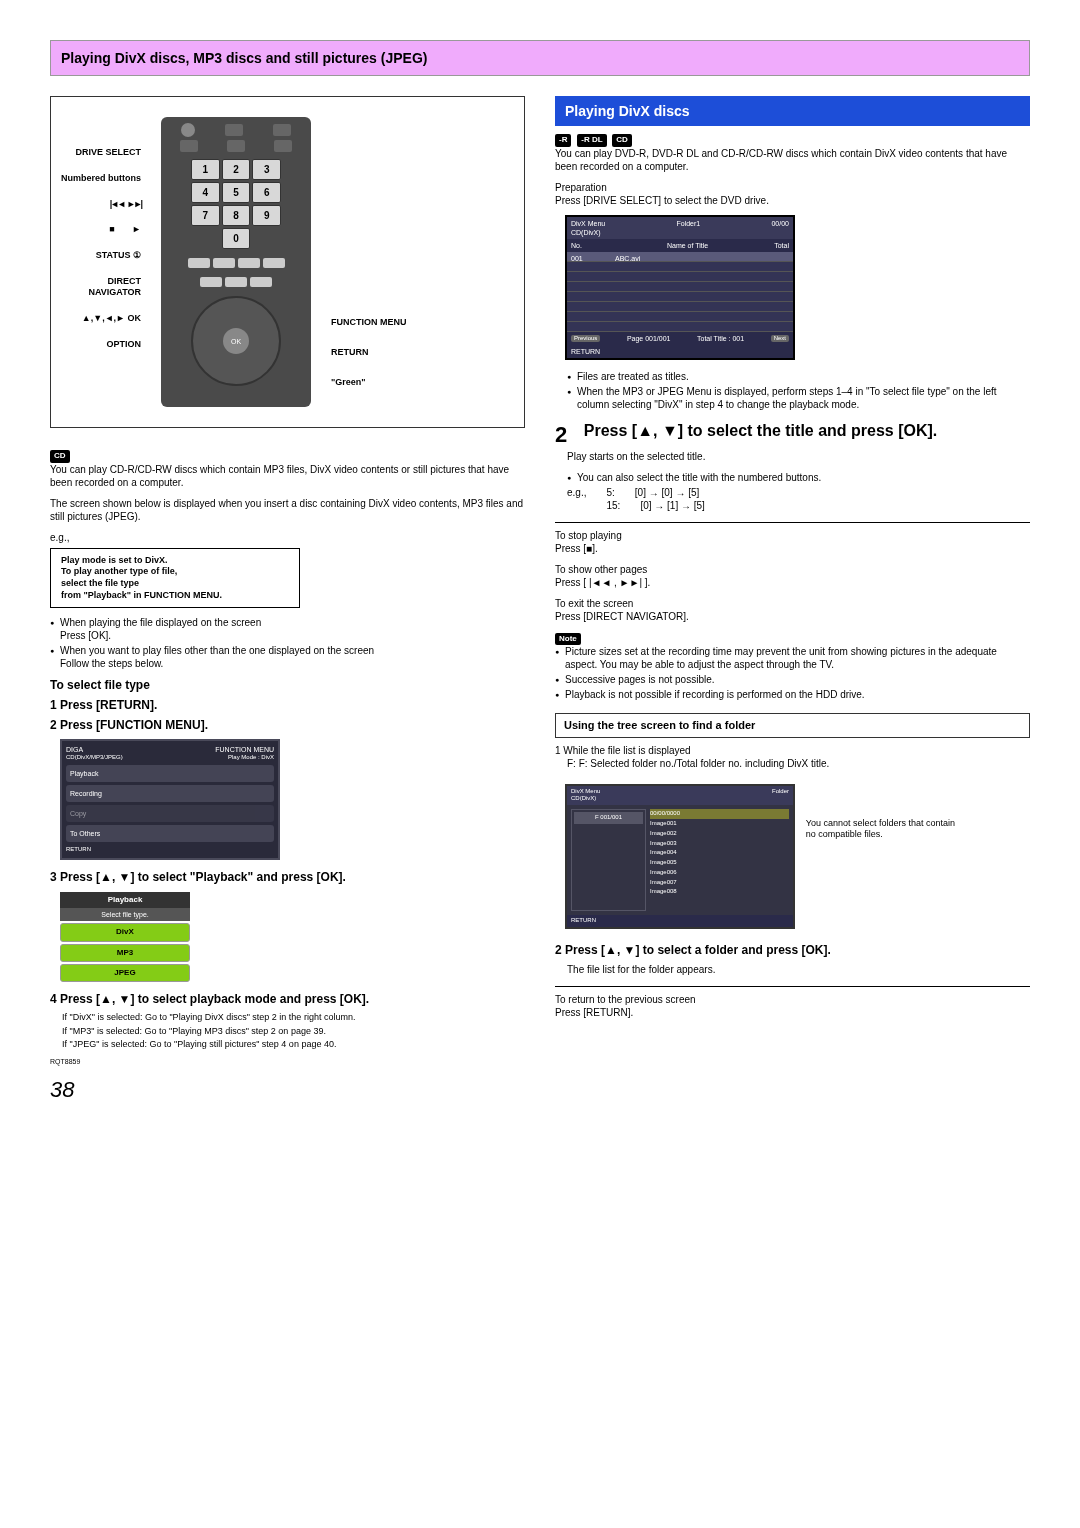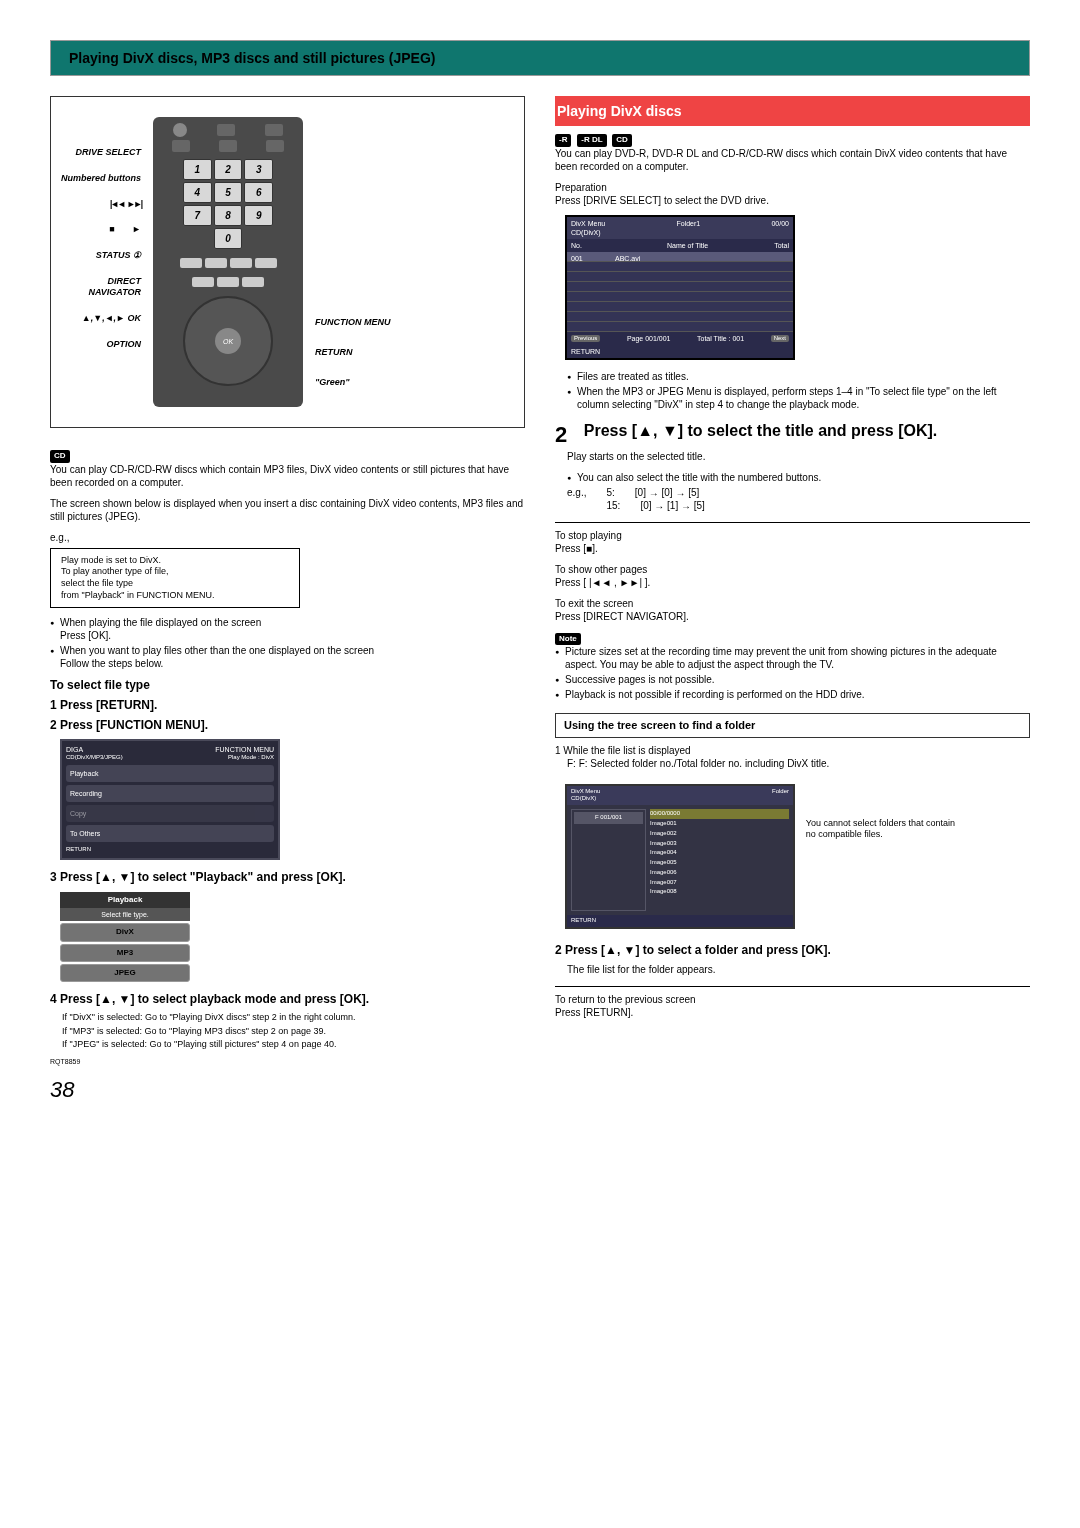--- a/index.html
+++ b/index.html
@@ -1,57 +1,57 @@
 <!DOCTYPE html>
 <html><head>
 <meta charset="utf-8">
 <style>
   * { margin: 0; padding: 0; box-sizing: border-box; }
   body { font-family: Arial, Helvetica, sans-serif; font-size: 10px; color: #000; background: #fff; width: 1080px; margin: 0 auto; padding: 40px 50px; line-height: 1.3; }
-  .page-header { background: #0f766e; padding: 8px 18px; margin-bottom: 20px; border: 1px solid #999; }
+  .page-header { background: #f0abfc; padding: 8px 10px; margin-bottom: 20px; border: 1px solid #999; }
   .page-header-text { font-weight: bold; font-size: 14px; }
   .two-col { display: flex; gap: 30px; }
   .col { flex: 1; }
-  .remote-area { border: 1px solid #333; padding: 20px 10px; margin-bottom: 20px; display: flex; align-items: flex-start; gap: 12px; position: relative; min-height: 310px; font-style: italic; }
+  .remote-area { border: 1px solid #333; padding: 20px 10px; margin-bottom: 20px; display: flex; align-items: flex-start; gap: 20px; position: relative; min-height: 310px; }
   .remote-labels-left { font-size: 9px; font-weight: bold; display: flex; flex-direction: column; gap: 14px; padding-top: 30px; text-align: right; width: 80px; }
   .remote-labels-right { font-size: 9px; font-weight: bold; display: flex; flex-direction: column; gap: 18px; padding-top: 200px; width: 80px; }
   .remote-body { width: 150px; height: 290px; background: #4a4a4a; border-radius: 6px; padding: 6px; display: flex; flex-direction: column; align-items: center; gap: 3px; }
   .remote-top-row { display: flex; gap: 3px; align-items: center; width: 100%; justify-content: space-around; }
   .rbtn { background: #666; border-radius: 2px; width: 18px; height: 12px; display: inline-block; }
   .rbtn-round { background: #888; border-radius: 50%; width: 14px; height: 14px; display: inline-block; }
   .num-pad { display: grid; grid-template-columns: repeat(3, 1fr); gap: 2px; width: 90px; margin-top: 4px; }
   .num-btn { background: #d8d8d8; color: #000; font-size: 10px; font-weight: bold; text-align: center; padding: 3px 0; border-radius: 2px; border: 1px solid #333; }
   .num-btn-zero { grid-column: 2; }
   .transport-row { display: flex; gap: 3px; margin-top: 6px; justify-content: center; width: 100%; }
   .trans-btn { background: #ccc; width: 22px; height: 10px; border-radius: 2px; font-size: 7px; text-align: center; color: #333; }
   .nav-circle { width: 90px; height: 90px; border-radius: 50%; background: #555; margin-top: 6px; position: relative; display: flex; align-items: center; justify-content: center; border: 2px solid #333; }
   .nav-ok { width: 26px; height: 26px; border-radius: 50%; background: #888; font-size: 7px; color: #fff; display: flex; align-items: center; justify-content: center; }
-  .section-header-dark { background: #ef4444; color: #fff; padding: 6px 2px; font-weight: bold; font-size: 14px; margin-bottom: 6px; }
+  .section-header-dark { background: #1d4ed8; color: #fff; padding: 6px 10px; font-weight: bold; font-size: 14px; margin-bottom: 6px; }
   .badge { background: #000; color: #fff; font-size: 8px; padding: 1px 4px; display: inline-block; margin-right: 3px; border-radius: 2px; font-weight: bold; }
   .body-text { font-size: 10px; margin-bottom: 8px; }
   .bold { font-weight: normal; }
-  .eg-box { border: 1px solid #000; padding: 6px 10px; font-size: 9px; font-weight: normal; margin: 4px 0 8px 0; display: inline-block; min-width: 250px; background: #fff; }
+  .eg-box { border: 1px solid #000; padding: 6px 10px; font-size: 9px; font-weight: bold; margin: 4px 0 8px 0; display: inline-block; min-width: 250px; background: #fff; }
   .bullet-item { font-size: 10px; margin-bottom: 2px; padding-left: 10px; position: relative; }
   .bullet-item::before { content: "●"; font-size: 7px; position: absolute; left: 0; top: 2px; }
   .sub-head { font-size: 12px; font-weight: bold; margin: 8px 0 4px 0; }
   .step-line { font-size: 12px; font-weight: bold; margin: 4px 0; }
   .step-num-big { font-size: 22px; font-weight: bold; display: inline-block; width: 26px; vertical-align: top; }
   .step-text-big { font-size: 16px; font-weight: bold; display: inline-block; width: calc(100% - 30px); vertical-align: top; }
   .osd-box { border: 2px solid #000; font-size: 7px; width: 230px; margin: 6px 0 10px 10px; color: #fff; }
   .osd-header { background: #3a3a5a; padding: 2px 4px; display: flex; justify-content: space-between; }
   .osd-table-head { background: #2a2a4a; display: flex; padding: 2px 4px; gap: 10px; }
   .osd-row { background: #333355; padding: 2px 4px; border-bottom: 1px solid #555; height: 10px; display: flex; gap: 14px; }
   .osd-footer { background: #2a2a4a; padding: 2px 4px; display: flex; justify-content: space-between; align-items: center; }
   .osd-btn { background: #666; padding: 0 3px; border-radius: 2px; font-size: 6px; }
   .func-menu-box { background: #2a2a3a; border: 2px solid #4a4a5a; width: 220px; font-size: 7px; color: #fff; padding: 4px; margin: 6px 0 10px 10px; }
   .func-menu-item { background: #444455; padding: 4px; margin: 3px 0; border-radius: 3px; }
   .playback-box { width: 130px; font-size: 8px; margin: 6px 0 10px 10px; }
   .playback-head { background: #333; color: #fff; padding: 3px 6px; font-weight: bold; text-align: center; }
   .playback-sub { background: #555; color: #fff; padding: 2px 6px; font-size: 7px; text-align: center; }
-  .playback-opt { border: 1px solid #999; padding: 3px 6px; border-radius: 3px; margin-top: 2px; text-align: center; font-weight: bold; background: #737373; }
+  .playback-opt { border: 1px solid #999; padding: 3px 6px; border-radius: 3px; margin-top: 2px; text-align: center; font-weight: bold; background: #84cc16; }
   .small-note { font-size: 9px; padding-left: 12px; margin-top: 2px; }
   .sub-title-box { border: 1px solid #333; padding: 4px 8px; font-weight: bold; font-size: 11px; margin: 12px 0 6px 0; }
   .hr-thin { border: 0; border-top: 1px solid #000; margin: 10px 0 6px 0; }
   .tree-box { border: 2px solid #333; width: 230px; font-size: 6px; color: #fff; margin: 6px 0 10px 10px; display: inline-block; vertical-align: top; }
   .tree-header { background: #3a3a5a; padding: 2px 4px; }
   .tree-body { background: #333344; padding: 4px; display: flex; gap: 4px; min-height: 110px; }
   .tree-left { width: 35%; border: 1px solid #556; padding: 2px; }
   .tree-right { width: 65%; }
   .tree-folder { font-size: 6px; padding: 1px 0; }
   .tree-caption { display: inline-block; font-size: 9px; width: 150px; vertical-align: top; margin-top: 40px; margin-left: 8px; }

